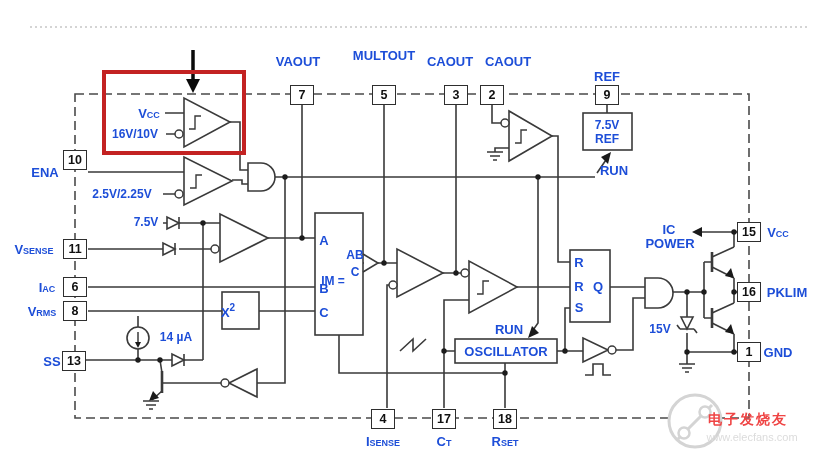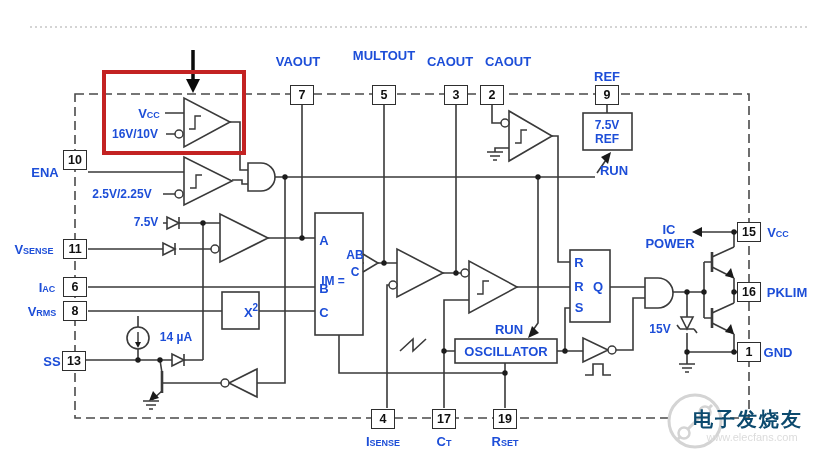--- a/index.html
+++ b/index.html
@@ -10,21 +10,21 @@
        color:#1d4ed8;white-space:nowrap;line-height:1;font-family:"Liberation Sans",sans-serif}
   .sc{font-variant:small-caps}
   .s12{font-size:12px}
   .pin{position:absolute;width:24px;height:20px;transform:translate(-50%,-50%);
        background:#fff;border:1.6px solid #2e2e2e;box-sizing:border-box;
        display:flex;align-items:center;justify-content:center;
        font-weight:700;font-size:12.5px;color:#101010}
   .title-cn{font-size:27px;color:#1a1a7e;letter-spacing:2px;font-weight:700}
   .redbox{position:absolute;left:102px;top:70px;width:144px;height:85px;
           border:4px solid #c32222;box-sizing:border-box;background:transparent}
-  .wm-brand{color:#0c4a6e;font-size:20px;letter-spacing:2px}
+  .wm-brand{color:#ef4444;font-size:14px;letter-spacing:2px}
   .wm-url{color:#dcdcdc;font-size:11px;font-weight:400}
   sup{font-size:10px}
 </style>
 </head>
 <body>
 
 <div class="stage">
 
 <svg class="canvas" width="814" height="454" viewBox="0 0 814 454">
 
@@ -205,31 +205,31 @@
 
 <div class="pin" style="left:749px;top:232px">15</div>
 <div class="pin" style="left:749px;top:292px">16</div>
 <div class="pin" style="left:749px;top:352px">1</div>
 <span class="lbl sc" style="left:778px;top:232px">Vcc</span>
 <span class="lbl" style="left:787px;top:292px">PKLIM</span>
 <span class="lbl" style="left:778px;top:352px">GND</span>
 
 <div class="pin" style="left:383px;top:419px">4</div>
 <div class="pin" style="left:444px;top:419px">17</div>
-<div class="pin" style="left:505px;top:419px">19</div>
+<div class="pin" style="left:505px;top:419px">18</div>
 <span class="lbl sc" style="left:383px;top:441px">Isense</span>
 <span class="lbl sc" style="left:444px;top:441px">Ct</span>
 <span class="lbl sc" style="left:505px;top:441px">Rset</span>
 
 <span class="lbl sc" style="left:149px;top:113px">Vcc</span>
 <span class="lbl s12" style="left:135px;top:134px">16V/10V</span>
 <span class="lbl s12" style="left:122px;top:194px">2.5V/2.25V</span>
 <span class="lbl s12" style="left:146px;top:222px">7.5V</span>
 <span class="lbl s12" style="left:176px;top:337px">14 µA</span>
-<span class="lbl" style="left:251px;top:311px"><span>X</span><sup>2</sup></span>
+<span class="lbl" style="left:228px;top:311px"><span>X</span><sup>2</sup></span>
 <span class="lbl" style="left:324px;top:240px">A</span>
 <span class="lbl" style="left:324px;top:288px">B</span>
 <span class="lbl" style="left:324px;top:312px">C</span>
 <span class="lbl s12" style="left:333px;top:281px">IM =</span>
 <span class="lbl s12" style="left:355px;top:255px">AB</span>
 <span class="lbl s12" style="left:355px;top:272px">C</span>
 <span class="lbl s12" style="left:607px;top:125px">7.5V</span>
 <span class="lbl s12" style="left:607px;top:139px">REF</span>
 <span class="lbl" style="left:614px;top:170px">RUN</span>
 <span class="lbl" style="left:509px;top:329px">RUN</span>

